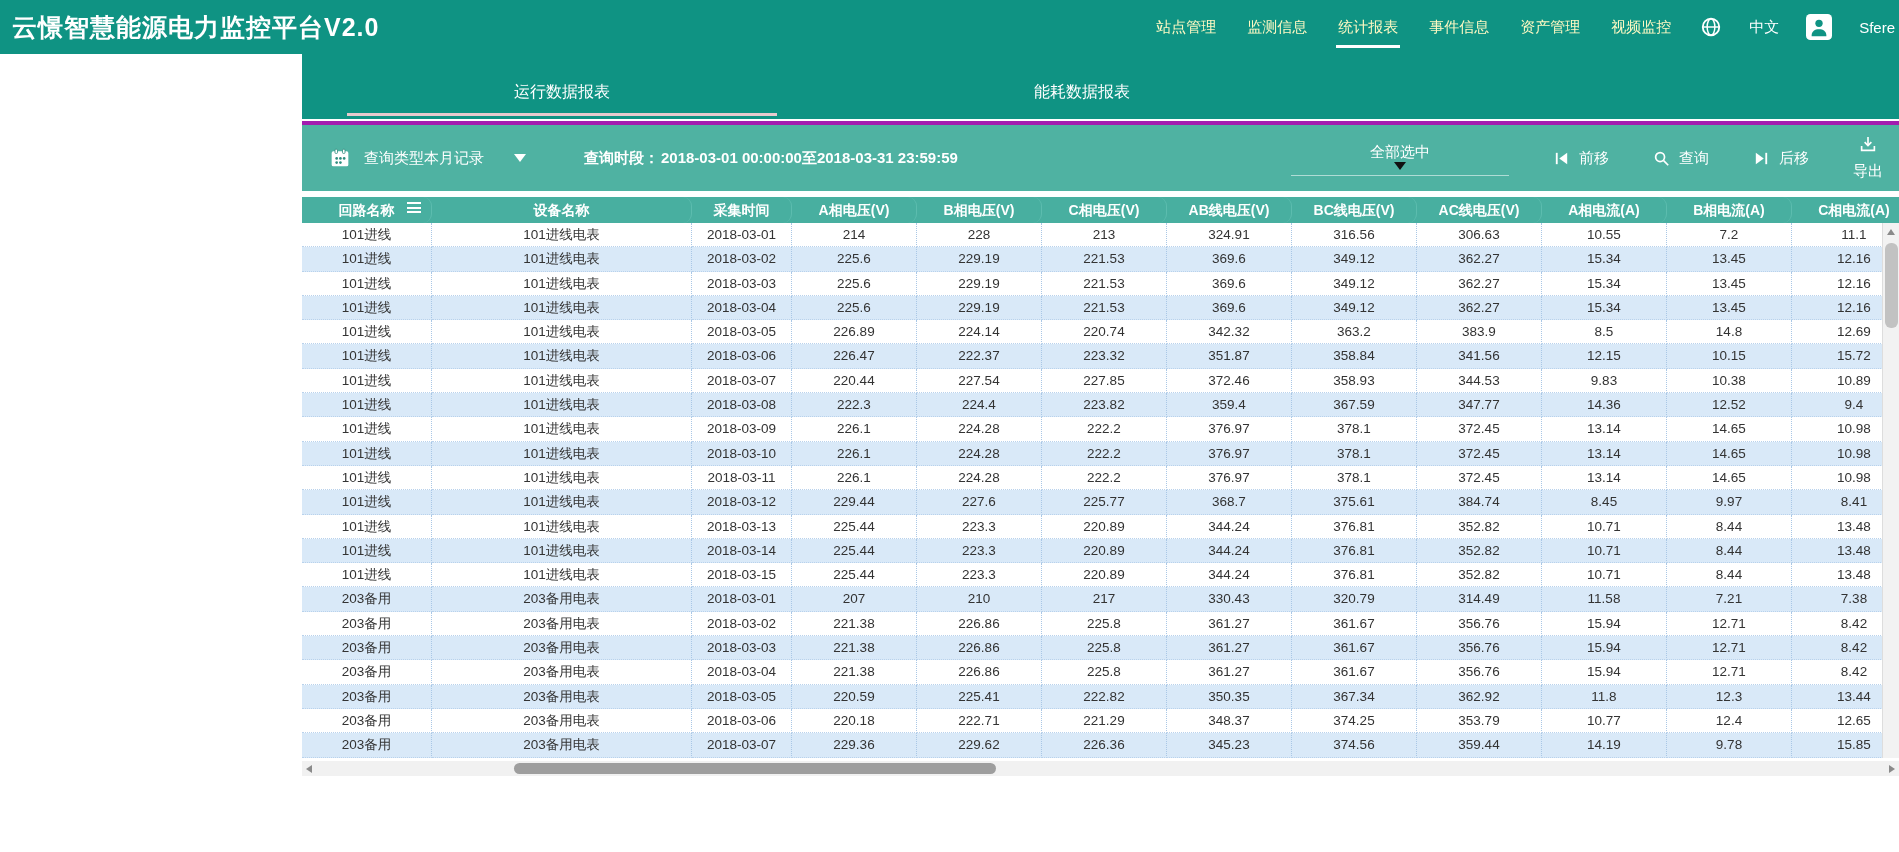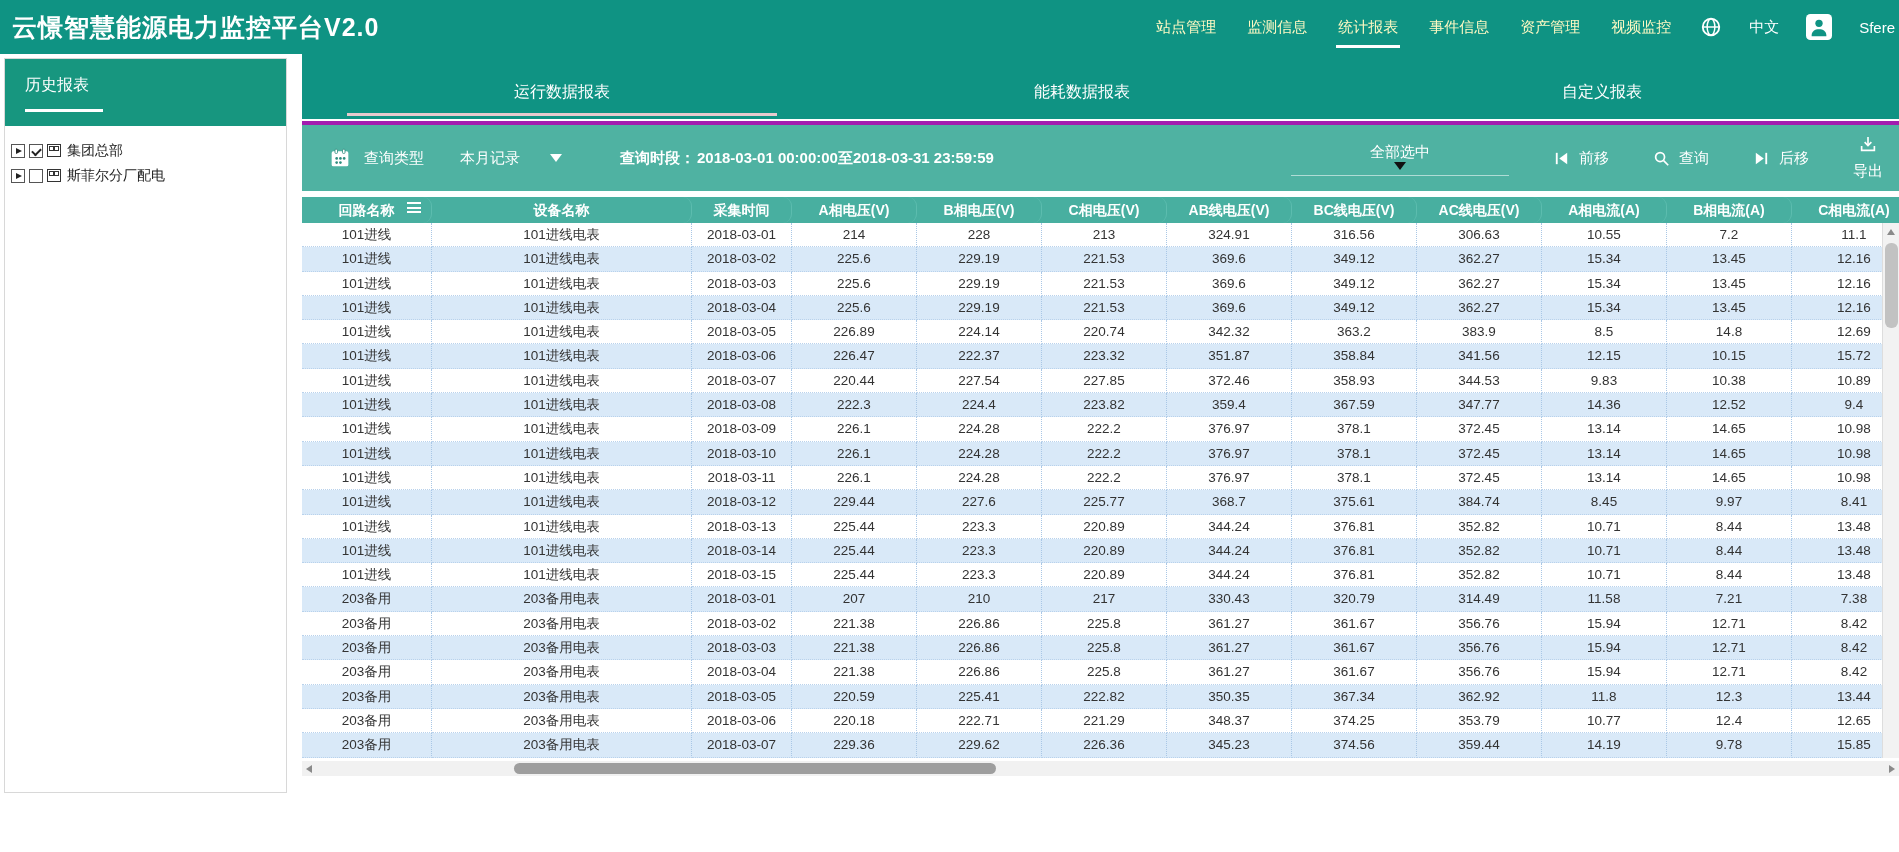--- a/index.html
+++ b/index.html
@@ -42,21 +42,21 @@
 
   .tab-bar { position:absolute; left:0; top:0; width:1597px; height:70px; background:#0F9383; display:flex; }
   .tab { position:relative; width:520px; color:#fff; font-size:16px; text-align:center;
     padding-top:33px; cursor:pointer; }
   .tab.active::after { content:""; position:absolute; left:45px; right:45px; bottom:3px; height:3px; background:#E8CBCE; }
 
   .query-bar { position:absolute; left:0; top:72px; width:1597px; height:70px; background:#4FB2A2;
     border-top:4px solid #a21caf; display:flex; align-items:center; color:#fff; font-size:15px; }
   .q-cal { margin-left:28px; display:flex; align-items:center; cursor:pointer; }
   .q-type-label { margin-left:14px; white-space:nowrap; }
-  .q-type-select { margin-left:36px; display:flex; align-items:center; cursor:pointer; }
+  .q-type-select { display:flex; align-items:center; cursor:pointer; }
   .q-type-value { white-space:nowrap; }
   .tri-down-white { margin-left:30px; width:0; height:0;
     border-left:6px solid transparent; border-right:6px solid transparent; border-top:8px solid #fff; }
   .q-period-label { margin-left:58px; white-space:nowrap; font-weight:bold; }
   .q-period-value { margin-left:2px; white-space:nowrap; font-weight:bold; }
   .q-selectall { margin-left:auto; width:218px; display:flex; align-items:center; justify-content:space-between;
     border-bottom:1px solid rgba(255,255,255,.55); padding:3px 6px 5px 6px; cursor:pointer;flex-direction:column; }
   .tri-down-black { width:0; height:0;
     border-left:6px solid transparent; border-right:6px solid transparent; border-top:8px solid #111; }
   .q-btn { display:flex; align-items:center; gap:9px; cursor:pointer; margin-left:44px; white-space:nowrap; }
@@ -123,47 +123,26 @@
         <svg width="26" height="26" viewBox="0 0 24 24">
             <rect x="0" y="0" width="24" height="24" rx="4" fill="#fff"></rect>
             <circle cx="12" cy="8.6" r="3.4" fill="#0F9383"></circle>
             <path d="M5.2 19.8c0-4 3-5.8 6.8-5.8s6.8 1.8 6.8 5.8v0.8H5.2z" fill="#0F9383"></path>
           </svg>
       </div>
       <div class="user-label">Sfere</div>
     </div>
   </div>
 
-  <div class="sidebar">
-    <div class="sidebar-header">
-      <div class="sidebar-title">历史报表</div>
-      <div class="sidebar-title-underline"></div>
-    </div>
-    <div class="tree">
-        <div class="tree-row">
-          <span class="expand-box"></span>
-          <span class="cbx checked"></span>
-          <span class="org-ic"></span>
-          <span class="tree-label">集团总部</span>
-        </div>
-        <div class="tree-row">
-          <span class="expand-box"></span>
-          <span class="cbx"></span>
-          <span class="org-ic"></span>
-          <span class="tree-label">斯菲尔分厂配电</span>
-        </div>
-      </div>
-  </div>
 
   <div class="main">
 
     <div class="tab-bar">
         <div class="tab active">运行数据报表</div>
         <div class="tab">能耗数据报表</div>
-        <div class="tab">自定义报表</div>
       </div>
 
     <div class="query-bar">
       <span class="q-cal">
         <svg width="20" height="20" viewBox="0 0 24 24">
             <rect x="2" y="4" width="20" height="18" rx="2" fill="#fff"></rect>
             <rect x="6" y="1.5" width="3" height="5" rx="1" fill="#fff" stroke="#2e8d7e" stroke-width="1"></rect>
             <rect x="15" y="1.5" width="3" height="5" rx="1" fill="#fff" stroke="#2e8d7e" stroke-width="1"></rect>
             <circle cx="8" cy="12.5" r="1.6" fill="#2e8d7e"></circle>
             <circle cx="12.5" cy="12.5" r="1.6" fill="#2e8d7e"></circle>

